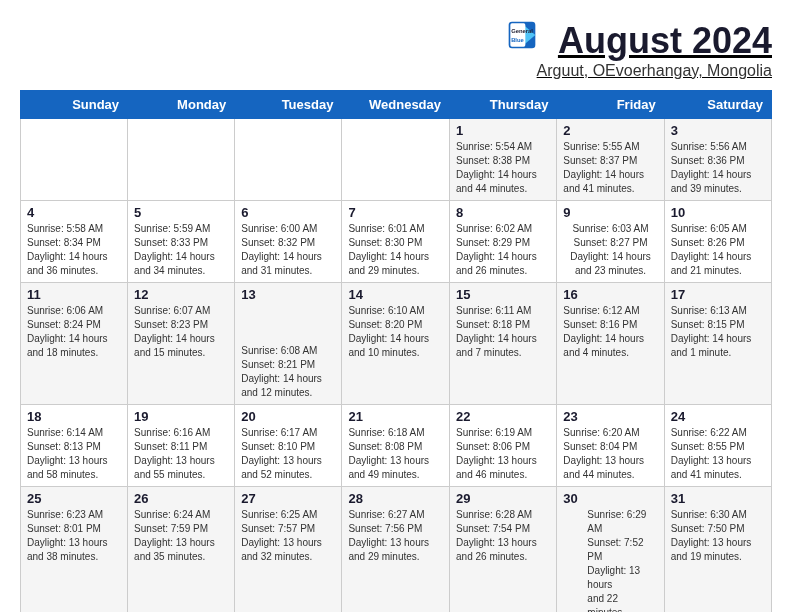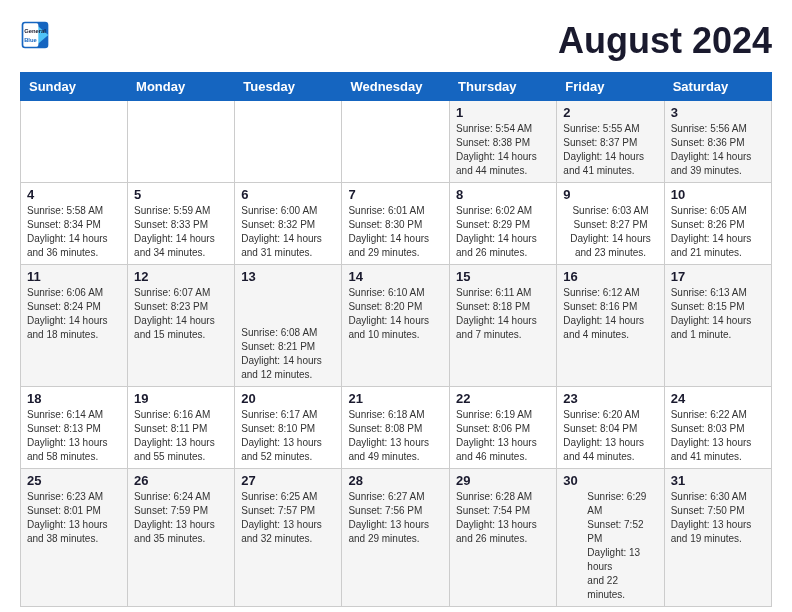--- a/index.html
+++ b/index.html
@@ -5,23 +5,24 @@
     * { box-sizing: border-box; margin: 0; padding: 0; }
     body {
       font-family: Arial, sans-serif;
       background: #fff;
       width: 792px;
       min-height: 612px;
       padding: 20px;
     }
     .header {
       display: flex;
-      justify-content: space-between;
+      justify-content: flex-end;
       align-items: flex-start;
       margin-bottom: 10px;
+      text-decoration: underline;
     }
     .logo {
       display: flex;
       align-items: center;
       gap: 4px;
     }
     .logo-icon {
       width: 30px;
       height: 30px;
     }
@@ -38,21 +39,21 @@
       color: #333;
     }
     table {
       width: 100%;
       border-collapse: collapse;
       font-size: 11px;
     }
     thead tr th {
       background-color: #1565c0;
       color: #fff;
-      text-align: left;
+      text-align: right;
       padding: 6px 8px;
       font-size: 13px;
       font-weight: bold;
       border: 1px solid #1565c0;
     }
     tbody tr td {
       border: 1px solid #ccc;
       vertical-align: top;
       padding: 4px 6px;
       height: 80px;
@@ -85,20 +86,21 @@
     <svg class="logo-icon" viewBox="0 0 36 36">
       <rect x="2" y="2" width="32" height="32" rx="4" fill="#1565c0"></rect>
       <polygon points="20,6 34,18 20,30" fill="#4fc3f7"></polygon>
       <rect x="4" y="4" width="18" height="28" rx="2" fill="white"></rect>
       <text x="5" y="16" font-size="7" font-weight="bold" fill="#1a1a2e">General</text>
       <text x="5" y="26" font-size="7" font-weight="bold" fill="#1565c0">Blue</text>
     </svg>
   </div>
   <div class="title-block">
     <div class="month-year">August 2024</div>
+    <div class="location">Arguut, OEvoerhangay, Mongolia</div>
   </div>
 </div>
 
 <table>
   <thead>
     <tr>
     <th>Sunday</th>
         <th>Monday</th>
         <th>Tuesday</th>
         <th>Wednesday</th>
@@ -276,21 +278,21 @@
         <td>
           <div class="day-num">23</div>
           <div class="day-info" style="white-space: pre-line;">Sunrise: 6:20 AM
 Sunset: 8:04 PM
 Daylight: 13 hours
 and 44 minutes.</div>
         </td>
         <td>
           <div class="day-num">24</div>
           <div class="day-info" style="white-space: pre-line;">Sunrise: 6:22 AM
-Sunset: 8:03 PM
+Sunset: 8:55 PM
 Daylight: 13 hours
 and 41 minutes.</div>
         </td>
       </tr>
       <tr>
         <td>
           <div class="day-num">25</div>
           <div class="day-info" style="white-space: pre-line;">Sunrise: 6:23 AM
 Sunset: 8:01 PM
 Daylight: 13 hours

